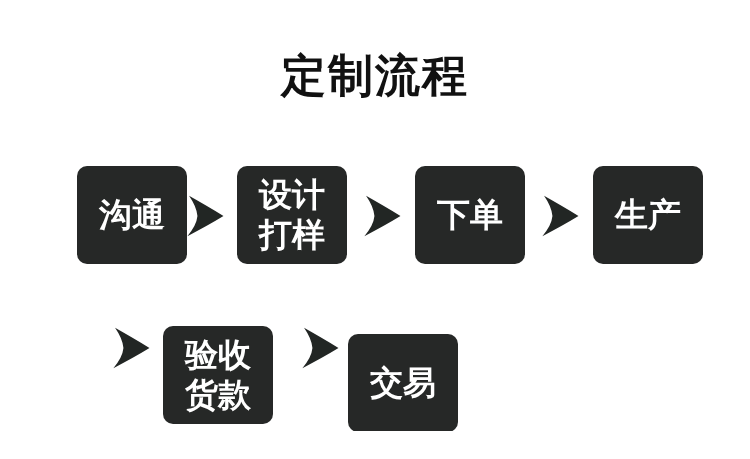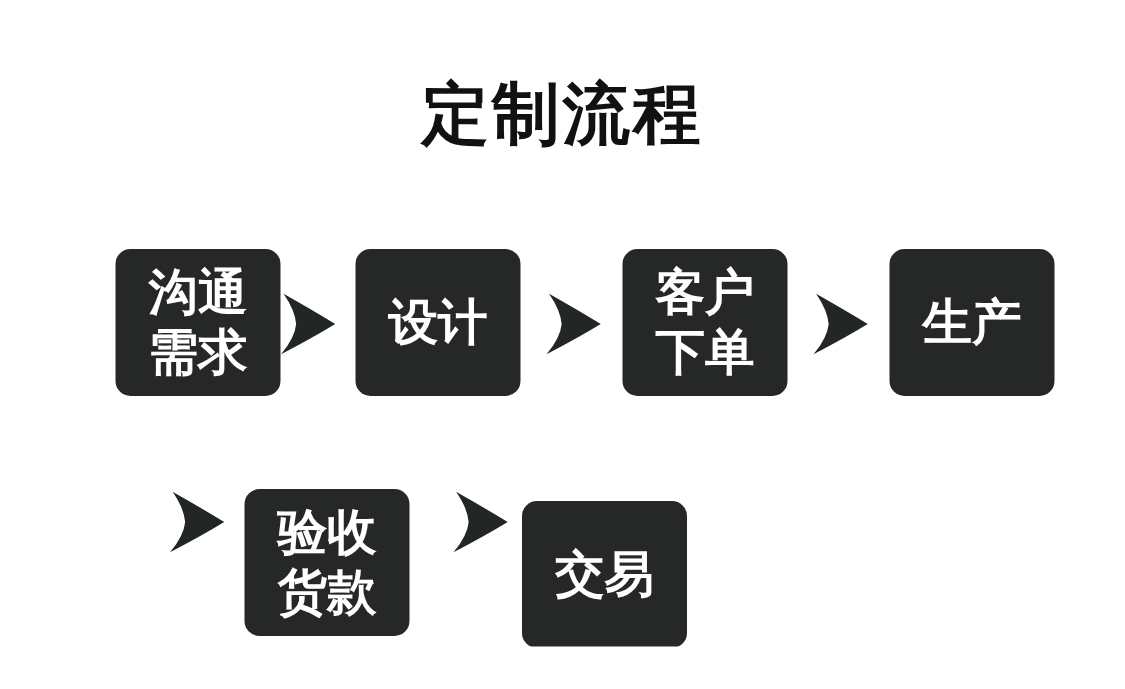--- a/index.html
+++ b/index.html
@@ -59,41 +59,40 @@
 </style>
 </head>
 <body>
 
 <div class="canvas">
 
   <h1 class="title">定制流程</h1>
 
   <div class="step s1">
     <span>沟通</span>
-    <span>需求</span>
   </div>
 
   <div class="arrow a1">
     <svg viewBox="0 0 100 100" xmlns="http://www.w3.org/2000/svg">
       <path d="M12,2 Q58,28 94,50 Q58,72 8,98 Q30,72 32,50 Q30,28 12,2 Z" fill="#222624"></path>
     </svg>
   </div>
 
   <div class="step s2">
     <span>设计</span>
+    <span>打样</span>
   </div>
 
   <div class="arrow a2">
     <svg viewBox="0 0 100 100" xmlns="http://www.w3.org/2000/svg">
       <path d="M12,2 Q58,28 94,50 Q58,72 8,98 Q30,72 32,50 Q30,28 12,2 Z" fill="#222624"></path>
     </svg>
   </div>
 
   <div class="step s3">
-    <span>客户</span>
     <span>下单</span>
   </div>
 
   <div class="arrow a3">
     <svg viewBox="0 0 100 100" xmlns="http://www.w3.org/2000/svg">
       <path d="M12,2 Q58,28 94,50 Q58,72 8,98 Q30,72 32,50 Q30,28 12,2 Z" fill="#222624"></path>
     </svg>
   </div>
 
   <div class="step s4">

